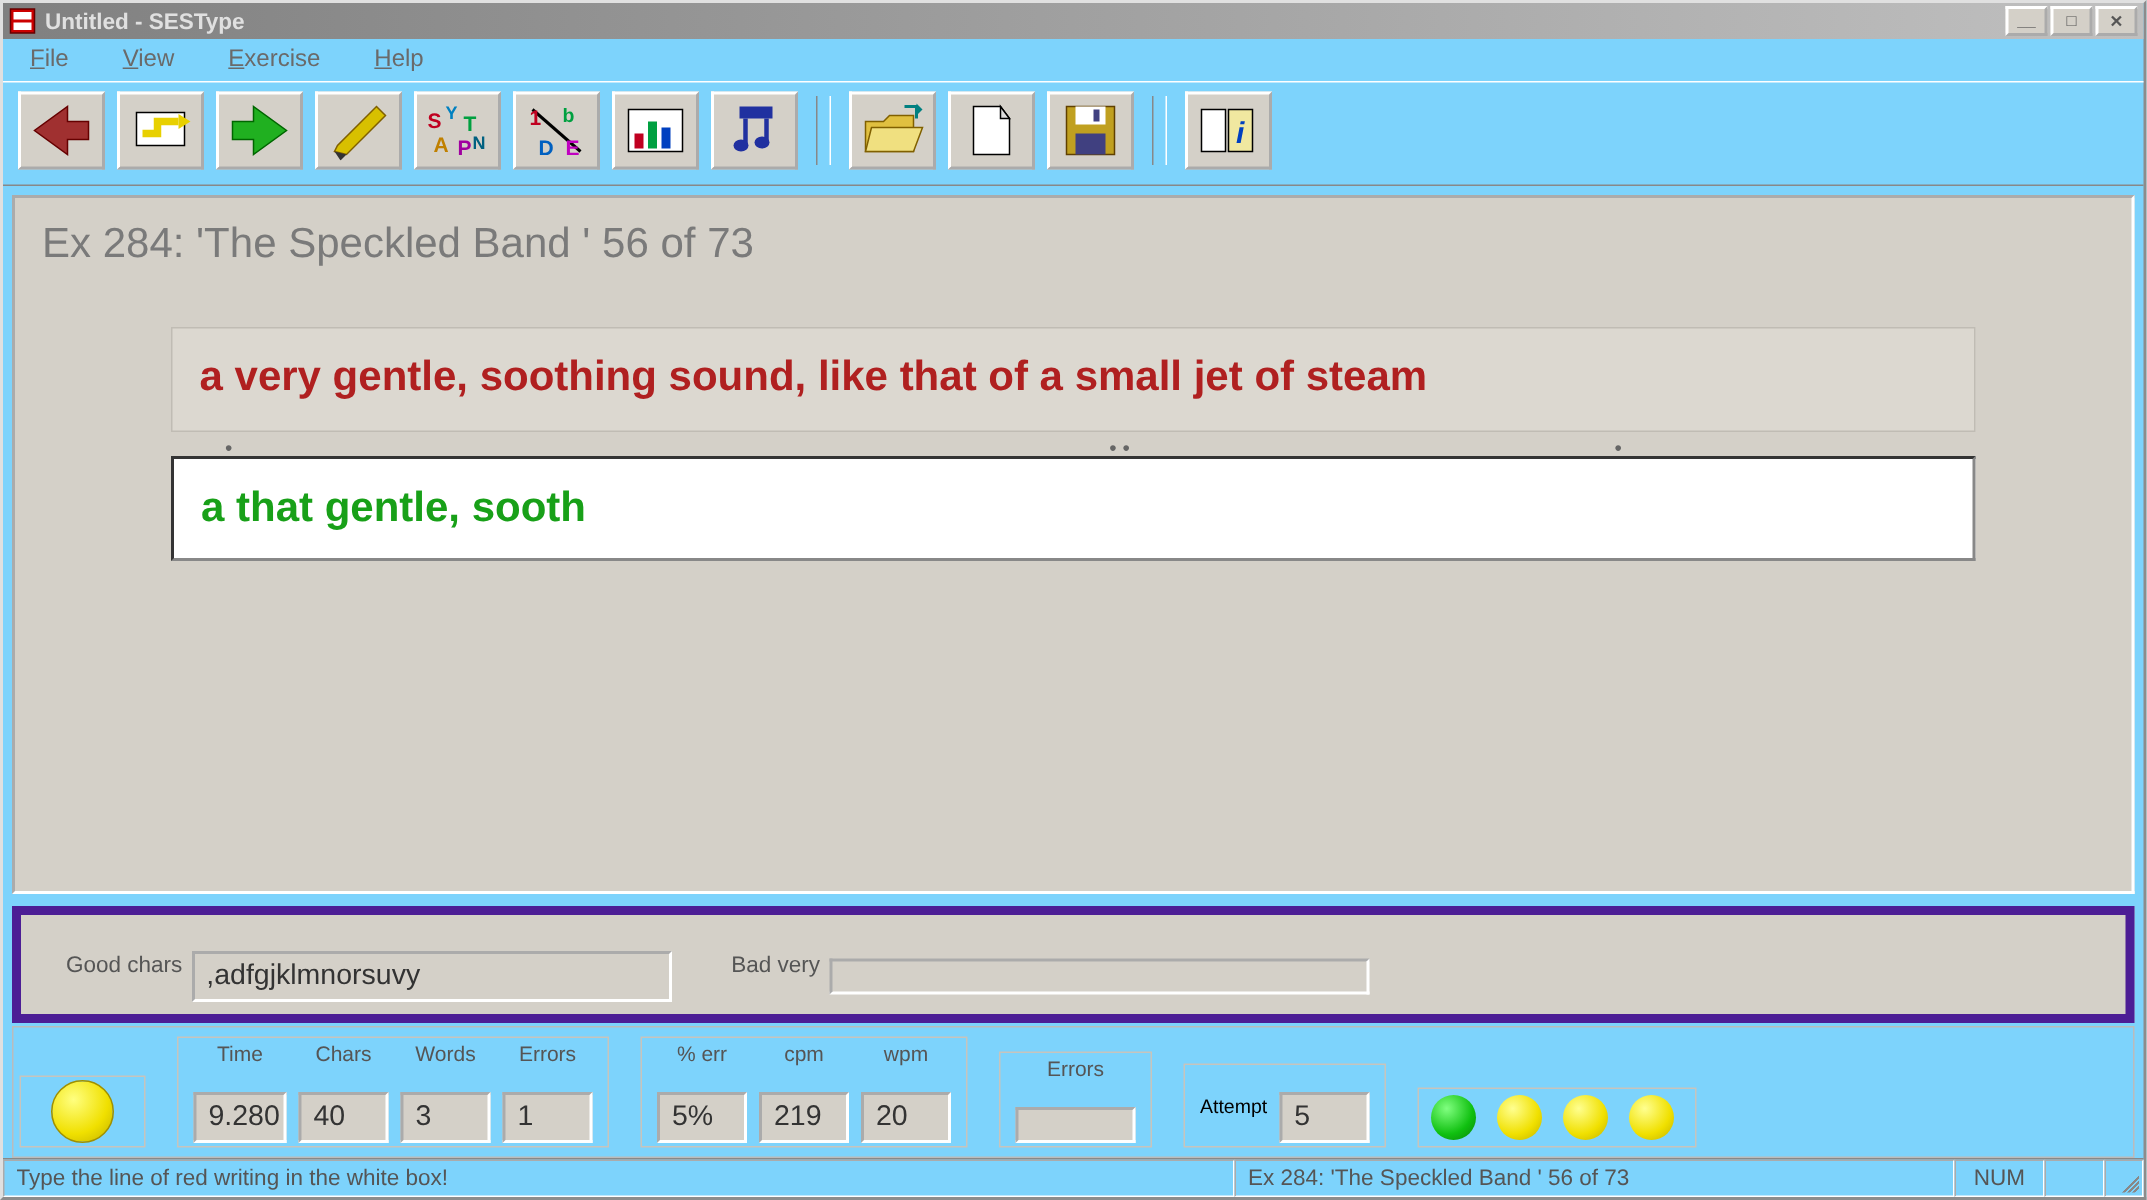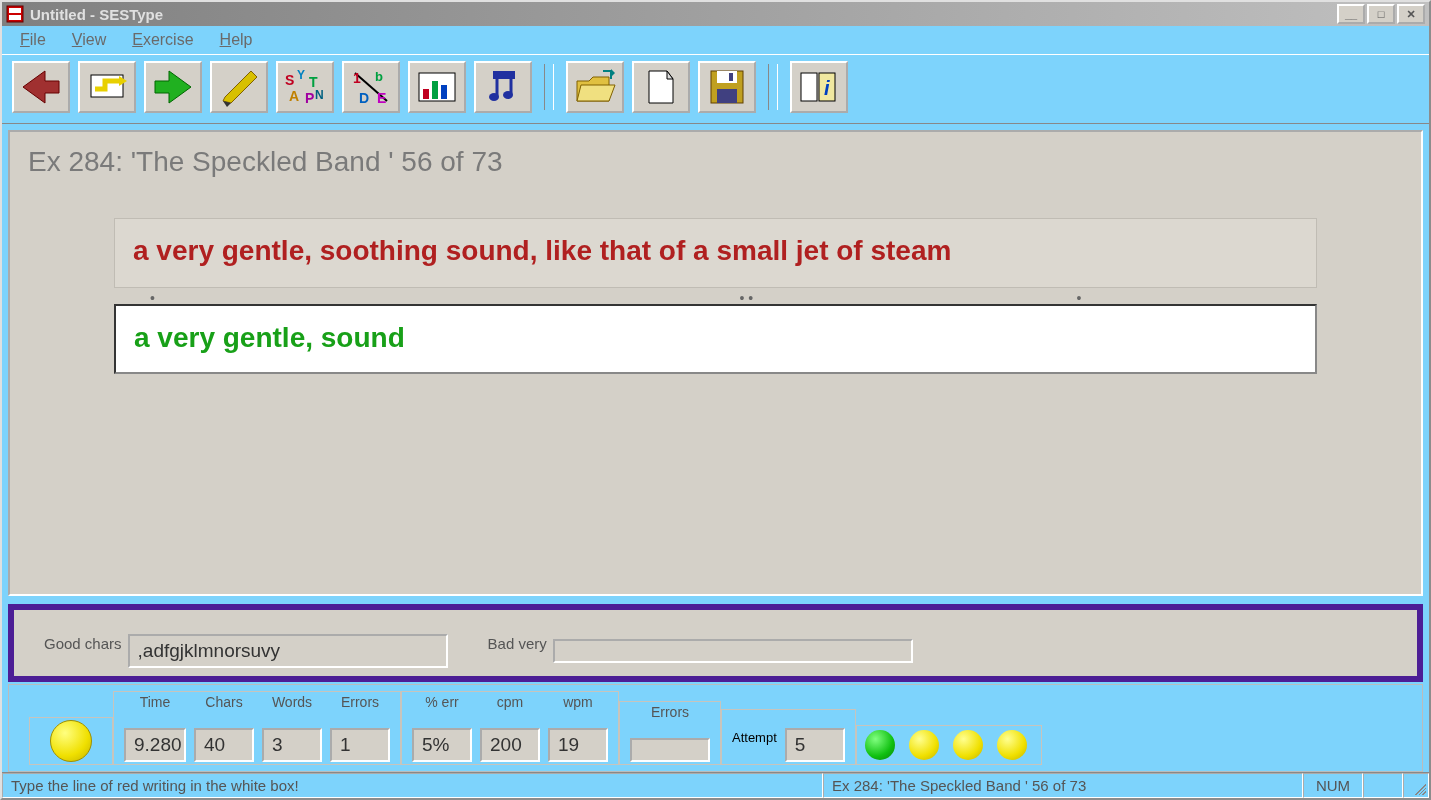--- a/index.html
+++ b/index.html
@@ -55,21 +55,21 @@
     color: #555;
     font-weight: bold;
   }
 
   
   .menubar {
     height: 28px;
     display: flex;
     align-items: center;
     padding: 0 8px;
-    gap: 6px;
+    gap: 16px;
   }
   .menubar .menu-item {
     padding: 2px 10px;
     color: #6a6a6a;
     font-size: 16px;
   }
   .menubar .menu-item .ul { text-decoration: underline; }
 
   
   .toolbar {
@@ -178,22 +178,22 @@
     font-size: 19px;
     color: #333;
     margin-top: 16px;
   }
   .good-field { width: 320px; }
   .bad-field  { width: 360px; }
 
   .stat-row {
     display: flex;
     align-items: flex-end;
-    gap: 0;
-    padding: 6px 4px 6px 20px;
+    gap: 21px;
+    padding: 6px 4px 6px 4px;
     border: 1px solid #bbb;
   }
   .stat-group {
     display: flex;
     align-items: flex-end;
     gap: 8px;
     padding: 2px 10px;
     border: 1px solid #c8c4bc;
   }
   .stat {
@@ -382,21 +382,21 @@
     <div class="panel">
       <div class="prompt-box">
         <div class="prompt-text">a very gentle, soothing sound, like that of a small jet of steam</div>
       </div>
       <div class="ruler">
         <span style="left:3%">•</span>
         <span style="left:52%">• •</span>
         <span style="left:80%">•</span>
       </div>
       <div class="type-box">
-        <div class="typed-text">a very gentle, sound</div>
+        <div class="typed-text">a that gentle, sooth</div>
       </div>
     </div>
   </div>
 
   <div class="lower">
     <div class="char-row">
       <div style="display:flex;align-items:center">
         <span class="lbl">Good chars</span>
         <div class="inset-field good-field">,adfgjklmnorsuvy</div>
       </div>
@@ -428,25 +428,25 @@
             <div class="inset-field narrow">1</div>
           </div>
       </div>
       <div class="stat-group">
         <div class="stat">
             <span class="cap">% err</span>
             <div class="inset-field narrow">5%</div>
           </div>
         <div class="stat">
             <span class="cap">cpm</span>
-            <div class="inset-field narrow">200</div>
+            <div class="inset-field narrow">219</div>
           </div>
         <div class="stat">
             <span class="cap">wpm</span>
-            <div class="inset-field narrow">19</div>
+            <div class="inset-field narrow">20</div>
           </div>
       </div>
       <div class="stat-group">
         <div class="stat">
             <span class="cap">Errors</span>
             <div class="inset-field" style="width:80px"></div>
           </div>
       </div>
       <div class="stat-group" style="align-items:center">
         <span class="cap" style="margin-bottom:0">Attempt</span>

